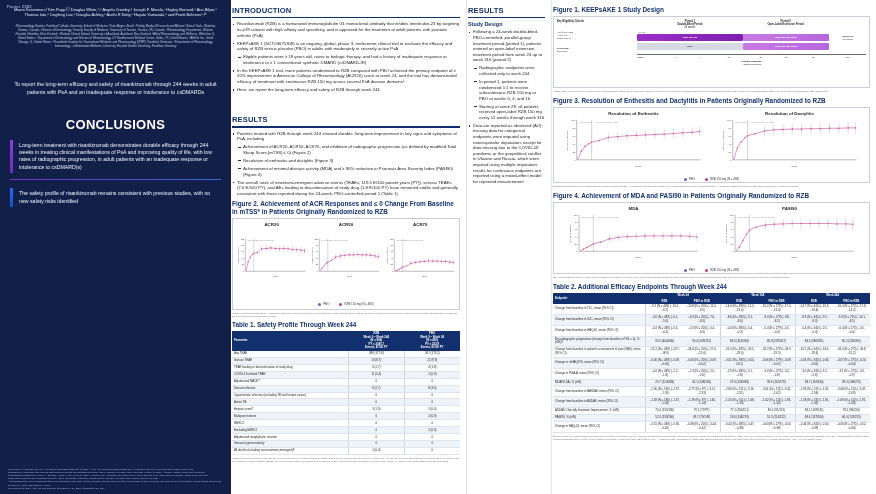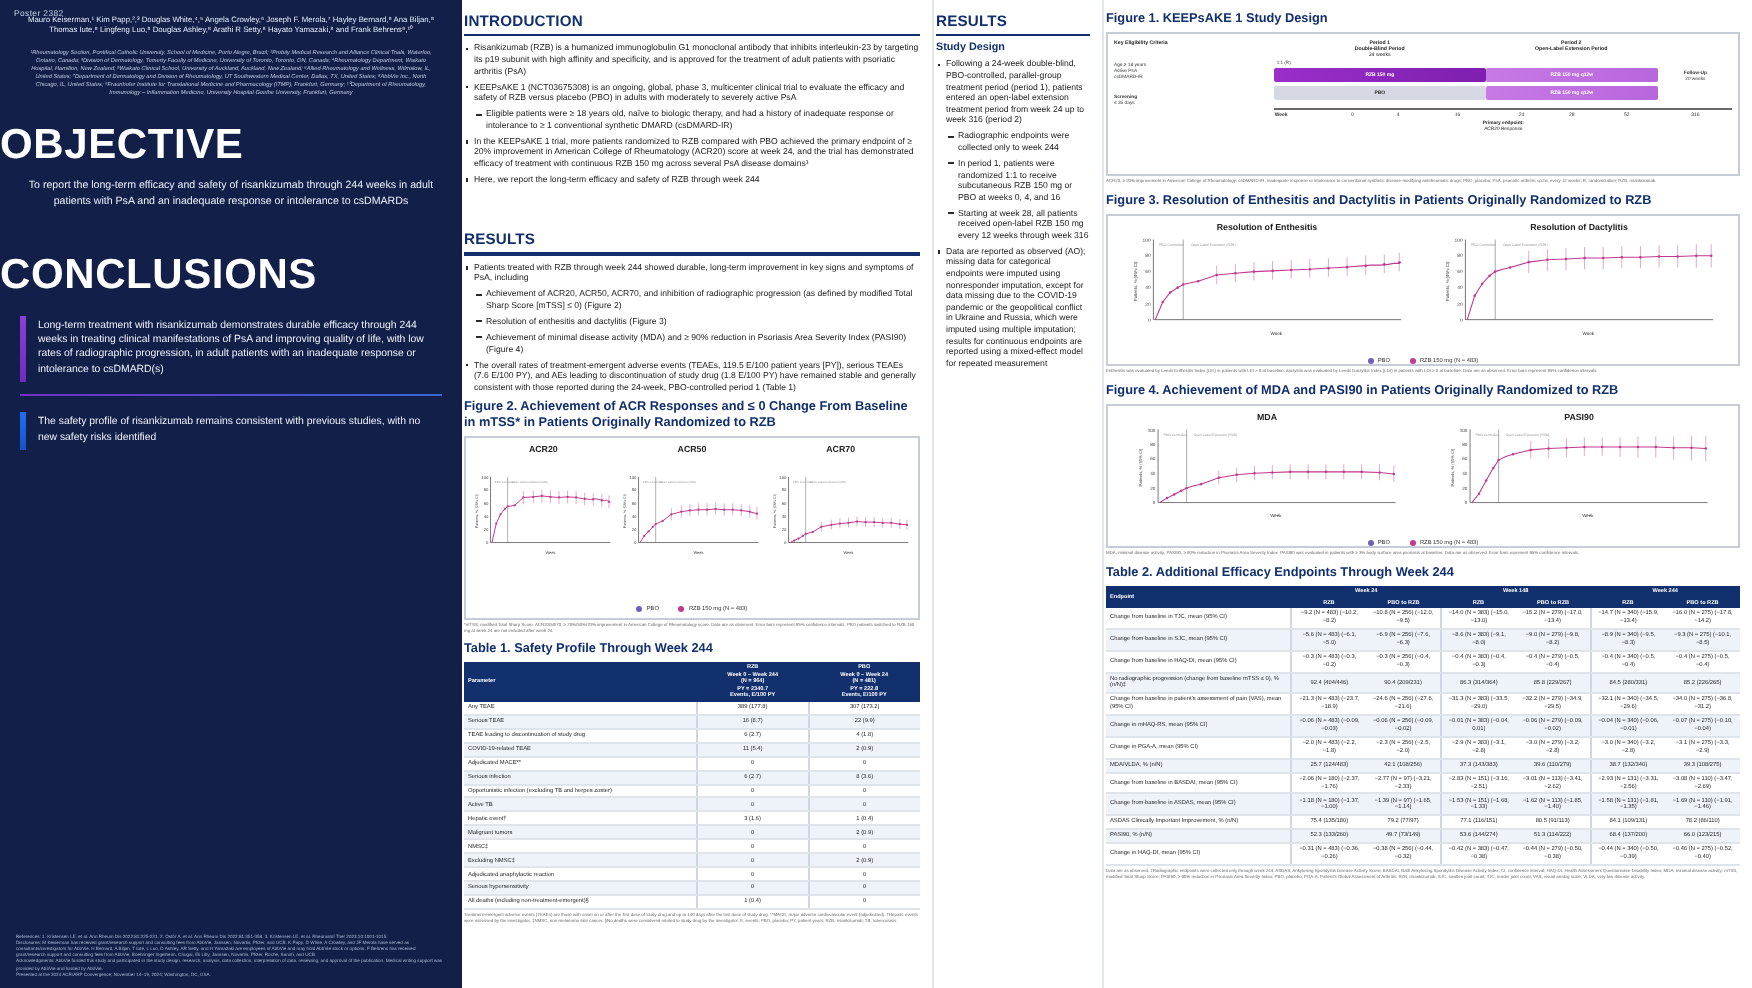--- a/index.html
+++ b/index.html
@@ -41,22 +41,22 @@
   }
   .affil{
     margin:6px 14px 0 14px;
     text-align:center;
     font-size:2.85px;
     line-height:4.1px;
     color:#c2cde4;
     font-style:italic;
   }
   .sec-head{
-    text-align:left;
-    font-size:21px;
+    text-align:center;
+    font-size:13px;
     font-weight:bold;
     letter-spacing:.3px;
     margin-top:13px;
   }
   .obj-text{
     margin:5px 14px 0 14px;
     text-align:center;
     font-size:5.3px;
     line-height:7.6px;
     color:#ecf0fa;

